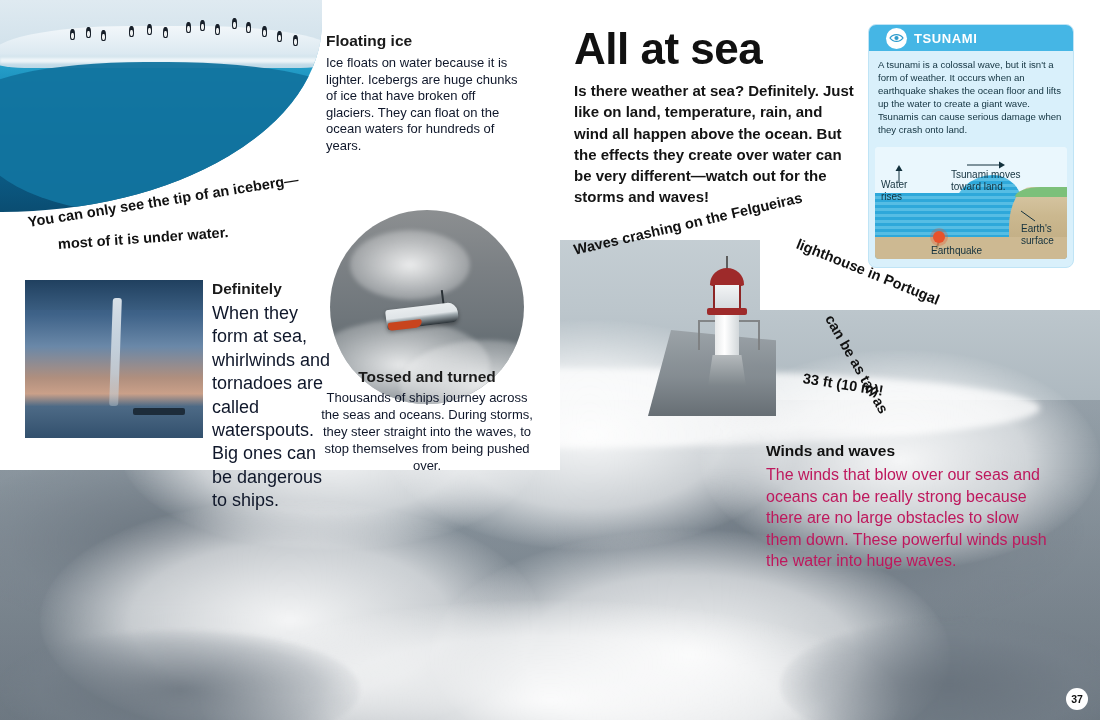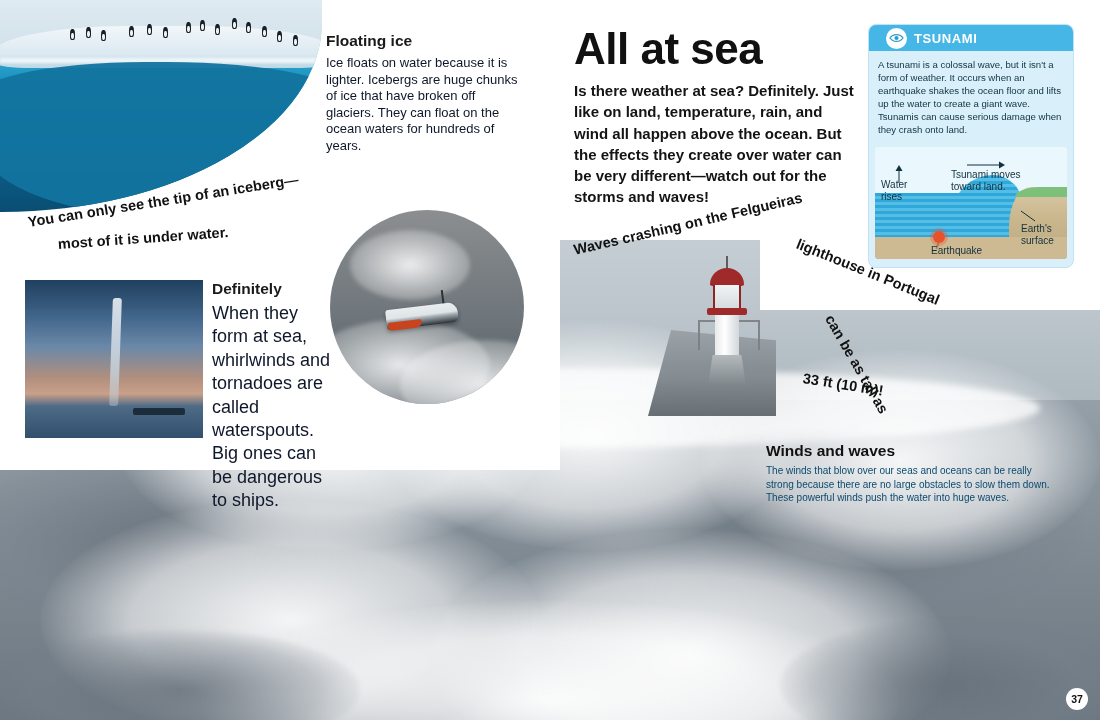--- a/index.html
+++ b/index.html
@@ -261,21 +261,21 @@
   .wc3 { left: 263px; top: 96px;  transform: rotate(60deg); }
   .wc4 { left: 237px; top: 158px; transform: rotate(9deg); }
 
   
   .winds-block {
     position: absolute;
     left: 766px; top: 442px;
     width: 290px;
   }
   .winds-block .ttl { font-size: 15.5px; font-weight: bold; margin-bottom: 4px; color:#111; }
-  .winds-block .txt { font-size: 10px; line-height: 1.35; color: #0c4a6e; }
+  .winds-block .txt { font-size: 16px; line-height: 1.35; color: #be185d; }
 
   
   .tsunami {
     position: absolute;
     left: 868px; top: 24px;
     width: 204px;
     border-radius: 8px;
     overflow: hidden;
     background: #d9f0fb;
     border: 1px solid #bfe4f6;
@@ -514,20 +514,24 @@
 
   <div class="shipcircle">
     <div class="sea-foam" style="left:-20px; top:110px; width:180px; height:90px;"></div>
     <div class="sea-foam" style="left:70px;  top:130px; width:170px; height:90px;"></div>
     <div class="sea-foam" style="left:20px;  top:20px;  width:120px; height:70px;"></div>
     <div class="mast"></div>
     <div class="boat"></div>
     <div class="boat-red"></div>
   </div>
 
+  <div class="tossed-block">
+    <div class="ttl">Tossed and turned</div>
+    <div class="txt body-txt">Thousands of ships journey across the seas and oceans. During storms, they steer straight into the waves, to stop themselves from being pushed over.</div>
+  </div>
 
   <div class="title-allatsea">All at sea</div>
   <div class="intro-para">Is there weather at sea? Definitely. Just like on land, temperature, rain, and wind all happen above the ocean. But the effects they create over water can be very different—watch out for the storms and waves!</div>
 
   <div class="wave-caption">
     <span class="wc1">Waves crashing on the Felgueiras</span>
     <span class="wc2">lighthouse in Portugal</span>
     <span class="wc3">can be as tall as</span>
     <span class="wc4">33 ft (10 m)!</span>
   </div>

